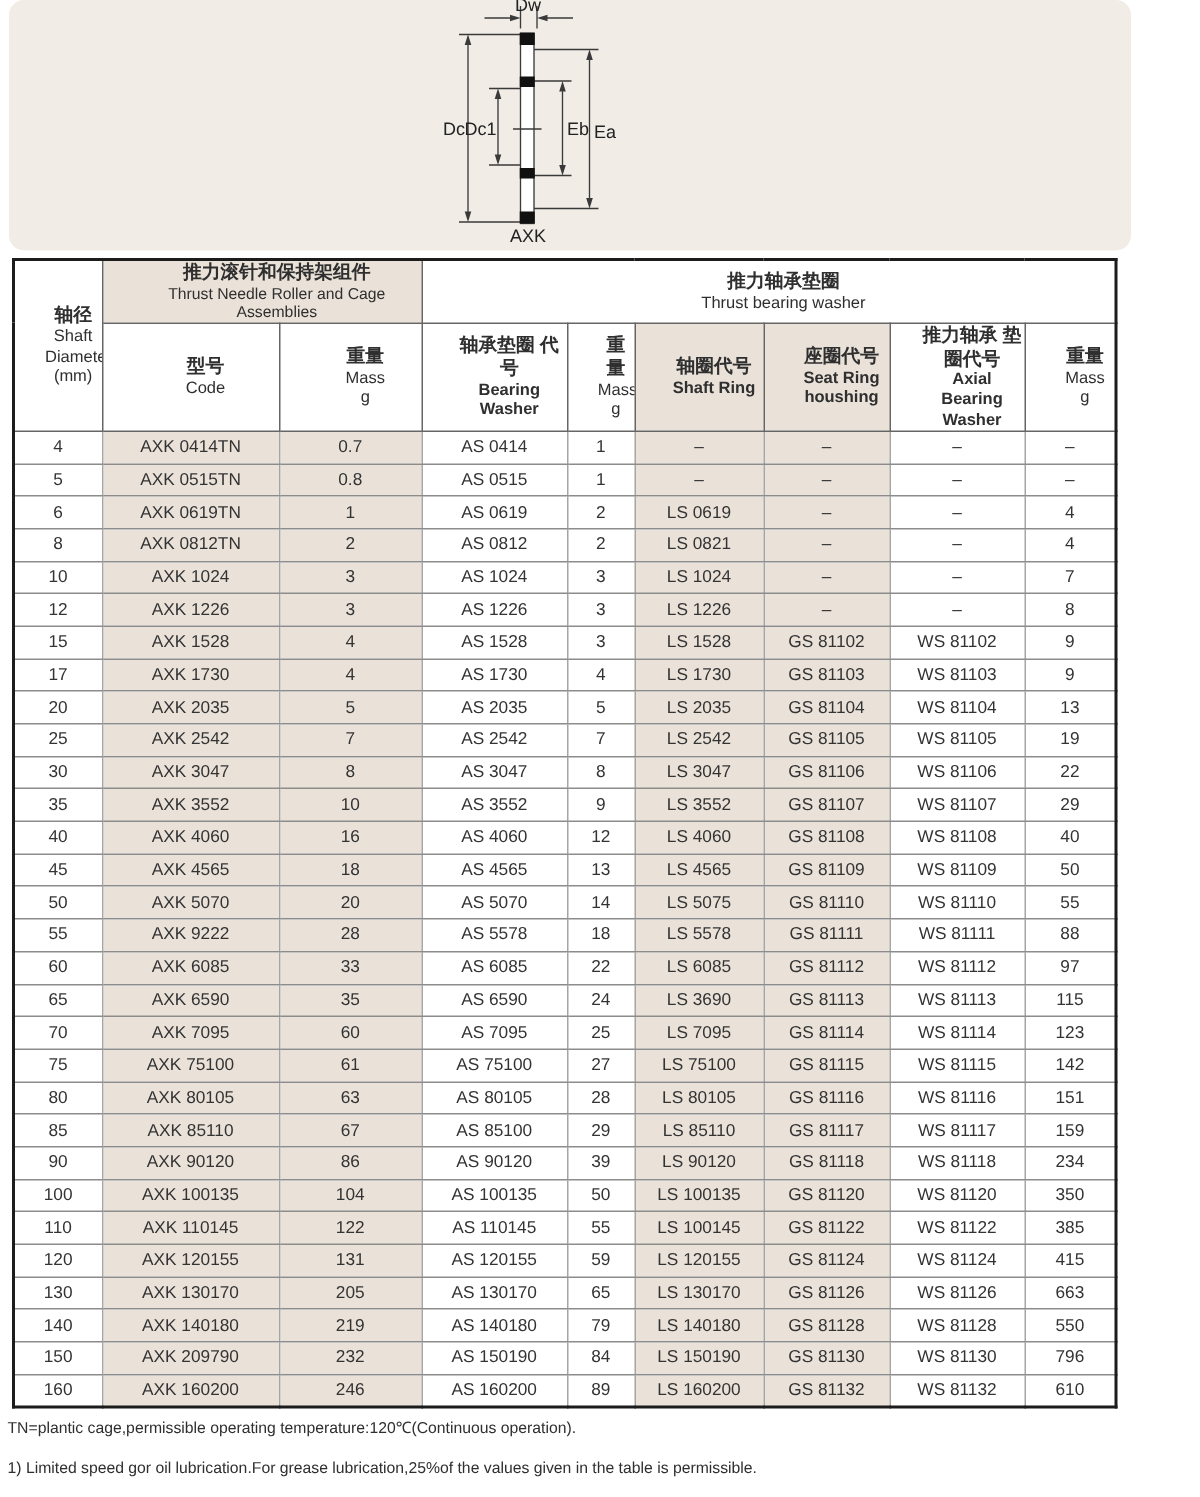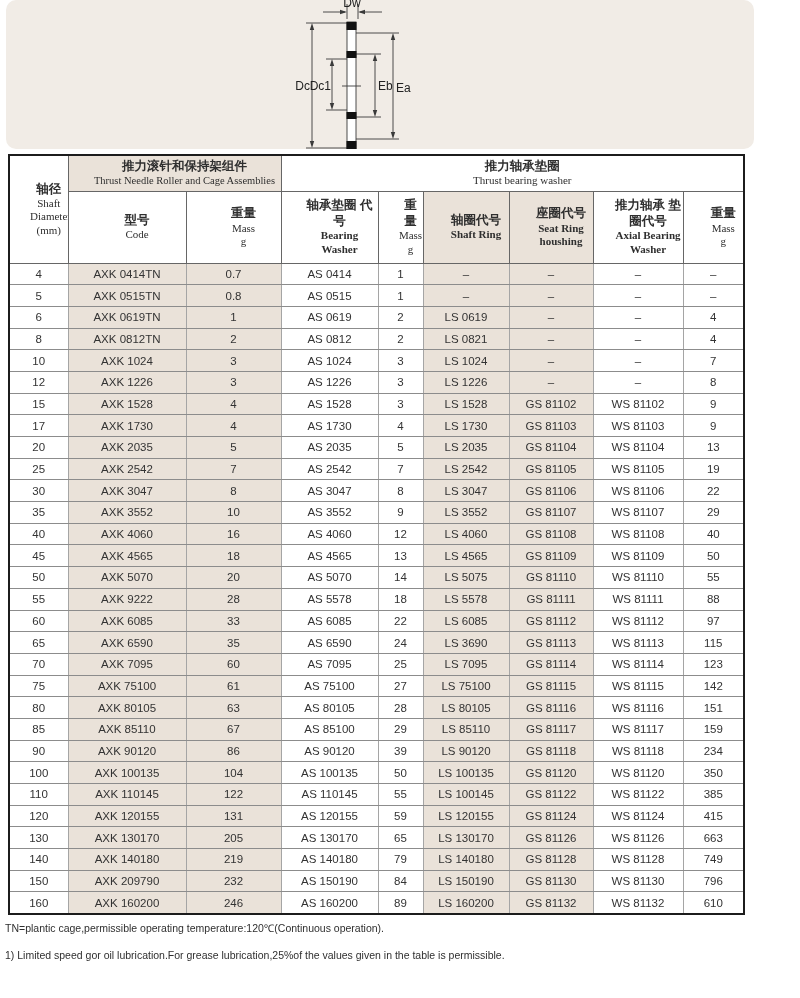--- a/index.html
+++ b/index.html
@@ -4,37 +4,37 @@
 <style>
   :root{
     --panel-bg:#f1ece6; --shade:#eae2d9; --border-dark:#1c1c1c;
     --grid-h:#8c8c8c; --grid-v:#a5a5a5; --text:#2f2f2f;
   }
   *{margin:0;padding:0;box-sizing:border-box;}
   html,body{width:800px;background:#fff;font-family:"Liberation Sans",sans-serif;color:var(--text);}
   body{height:998px;overflow:hidden;}
 
   
-  .panel{position:relative;margin:0 0 0 6px;width:748px;height:149px;
+  .panel{position:relative;margin:0 0 0 6px;width:748px;height:167px;
          background:var(--panel-bg);border-radius:10px;overflow:hidden;}
   .panel svg{position:absolute;inset:0;}
   .dim-text{font-size:12px;fill:#222;}
 
   
   table{border-collapse:collapse;table-layout:fixed;width:737px;
         margin:5px 0 0 8px;border:2px solid var(--border-dark);}
   th,td{border-left:1px solid var(--grid-v);border-right:1px solid var(--grid-v);
         border-top:1px solid var(--grid-h);border-bottom:1px solid var(--grid-h);
         text-align:center;vertical-align:middle;overflow:hidden;}
   thead th{border-color:#666;background:#fff;font-weight:normal;padding-left:20px;}
   .shade{background:var(--shade);}
   .group-row th{height:36px;}
   .sub-row th{height:72px;}
   .zh{display:block;font-weight:bold;font-size:12.5px;line-height:1.25;}
-  .en{display:block;font-size:11px;line-height:1.2;white-space:pre-line;font-family:Liberation Serif, serif;}
+  .en{display:block;font-size:11px;line-height:1.2;white-space:pre-line;}
   .en-sm{font-size:10.5px;}
   .b-en .en{font-weight:bold;}
   tbody td{height:21.7px;font-size:11.5px;color:#333;}
 
   
   .notes{display:flex;margin:8px 0 0 5px;width:792px;}
   .notes .col-zh{width:313px;flex:none;}
   .notes .line{font-size:10.5px;line-height:1.1;margin-bottom:16px;white-space:nowrap;}
   .notes .col-en .line{font-size:10.5px;}
 </style>
@@ -472,21 +472,21 @@
       </tr>
       <tr>
         <td>140</td>
         <td class="shade">AXK 140180</td>
         <td class="shade">219</td>
         <td>AS 140180</td>
         <td>79</td>
         <td class="shade">LS 140180</td>
         <td class="shade">GS 81128</td>
         <td>WS 81128</td>
-        <td>749</td>
+        <td>550</td>
       </tr>
       <tr>
         <td>150</td>
         <td class="shade">AXK 209790</td>
         <td class="shade">232</td>
         <td>AS 150190</td>
         <td>84</td>
         <td class="shade">LS 150190</td>
         <td class="shade">GS 81130</td>
         <td>WS 81130</td>

